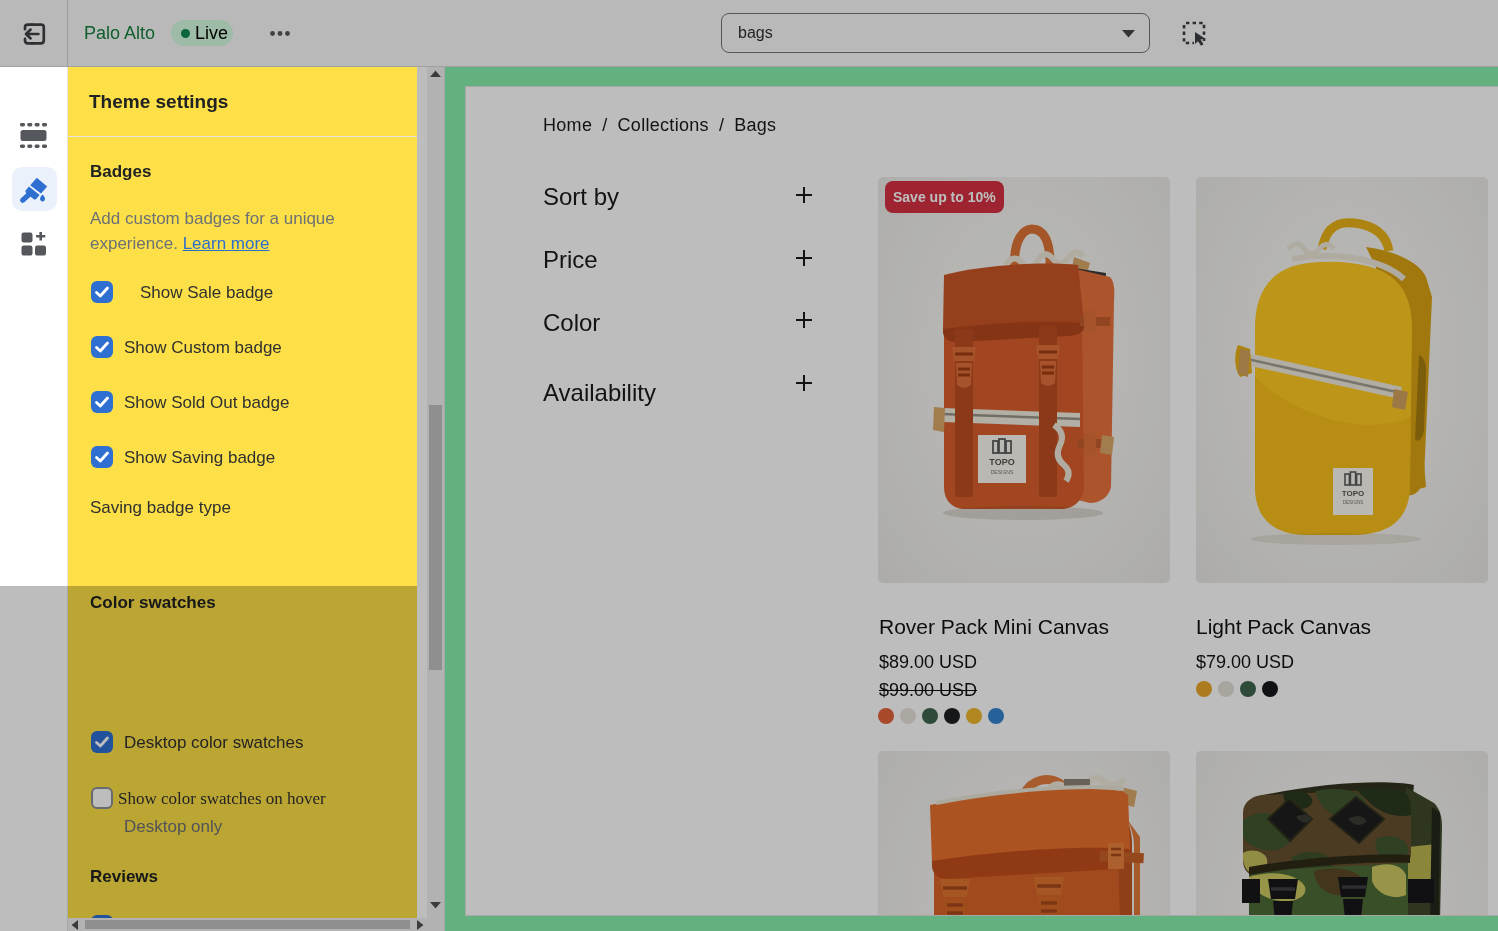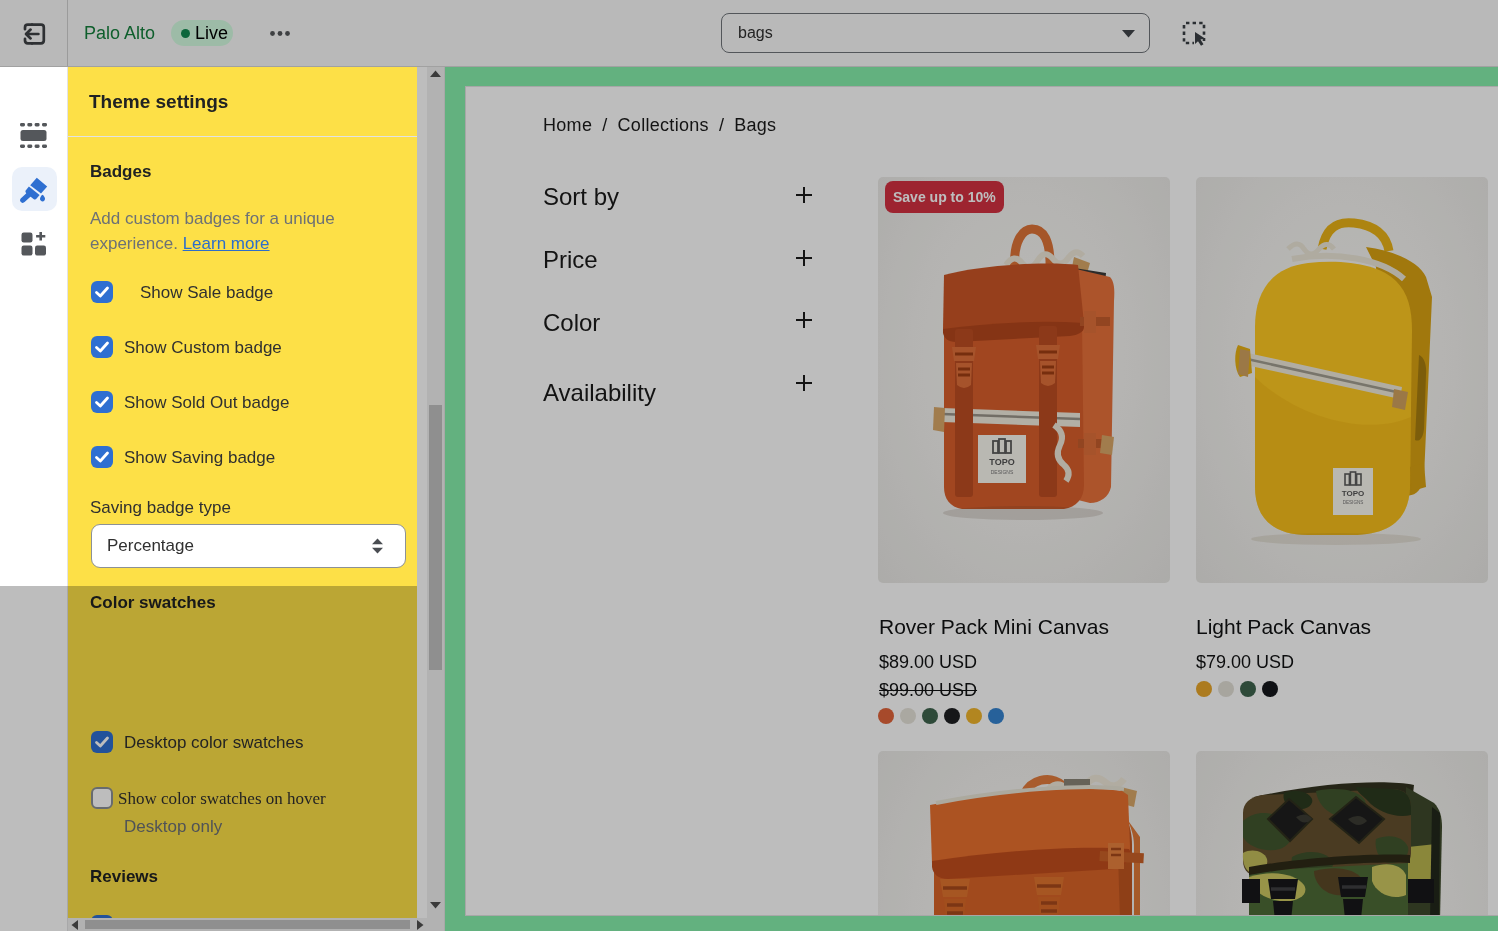--- a/index.html
+++ b/index.html
@@ -356,27 +356,20 @@
         <path d="M5.5 11.5 L9.3 15 L16.5 7" fill="none" stroke="#fff" stroke-width="2.8" stroke-linecap="round" stroke-linejoin="round"></path>
       </svg></div>
   <div class="p-label p-abs" style="left:56px; top:326px;">Show Sold Out badge</div>
 
   <div class="cb cb-on p-abs" style="top:379px;"><svg width="22" height="22" viewBox="0 0 22 22">
         <path d="M5.5 11.5 L9.3 15 L16.5 7" fill="none" stroke="#fff" stroke-width="2.8" stroke-linecap="round" stroke-linejoin="round"></path>
       </svg></div>
   <div class="p-label p-abs" style="left:56px; top:381px;">Show Saving badge</div>
 
   <div class="p-label p-abs" style="left:22px; top:431px;">Saving badge type</div>
-  <div class="sel p-abs" style="left:23px; top:457px; width:315px; height:44px;">
-    <div class="p-label" style="position:absolute; left:15px; top:0; height:41px; line-height:41px;">Percentage</div>
-    <svg style="position:absolute; right:22px; top:13px;" width="11" height="16" viewBox="0 0 11 16">
-        <path d="M0 6.2 L5.5 0.4 L11 6.2 Z" fill="#4a4d52"></path>
-        <path d="M0 9.8 L5.5 15.6 L11 9.8 Z" fill="#4a4d52"></path>
-      </svg>
-  </div>
 
   <div class="p-h p-abs" style="left:22px; top:526px;">Color swatches</div>
 
   <div class="cb cb-on p-abs" style="top:664px;"><svg width="22" height="22" viewBox="0 0 22 22">
         <path d="M5.5 11.5 L9.3 15 L16.5 7" fill="none" stroke="#fff" stroke-width="2.8" stroke-linecap="round" stroke-linejoin="round"></path>
       </svg></div>
   <div class="p-label p-abs" style="left:56px; top:666px;">Desktop color swatches</div>
 
   <div class="cb cb-off p-abs" style="top:720px;"></div>
   <div class="p-label p-abs" style="left:50px; top:722px;font-family:Liberation Serif, serif;">Show color swatches on hover</div>

